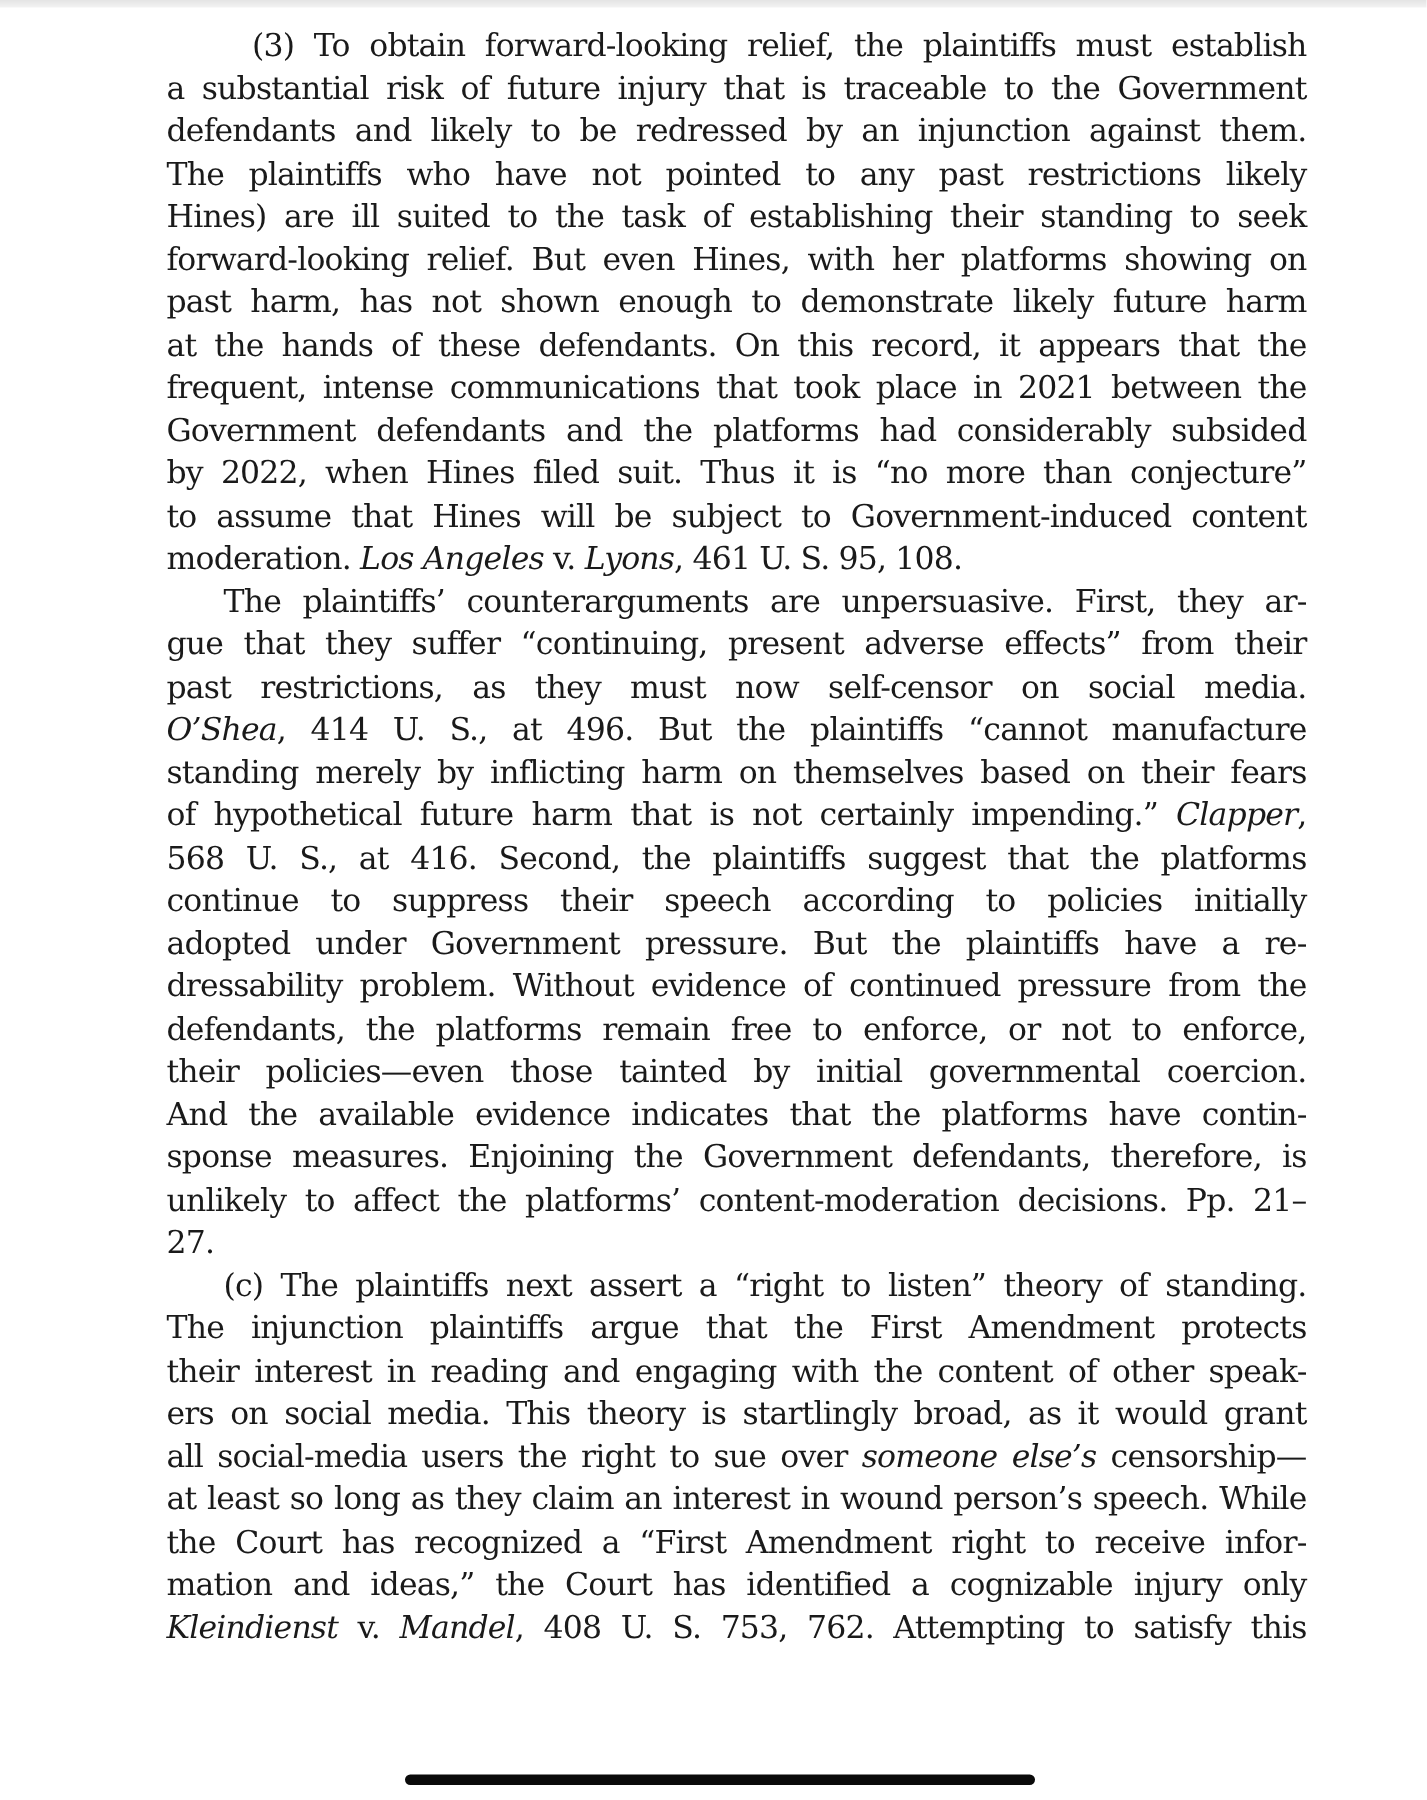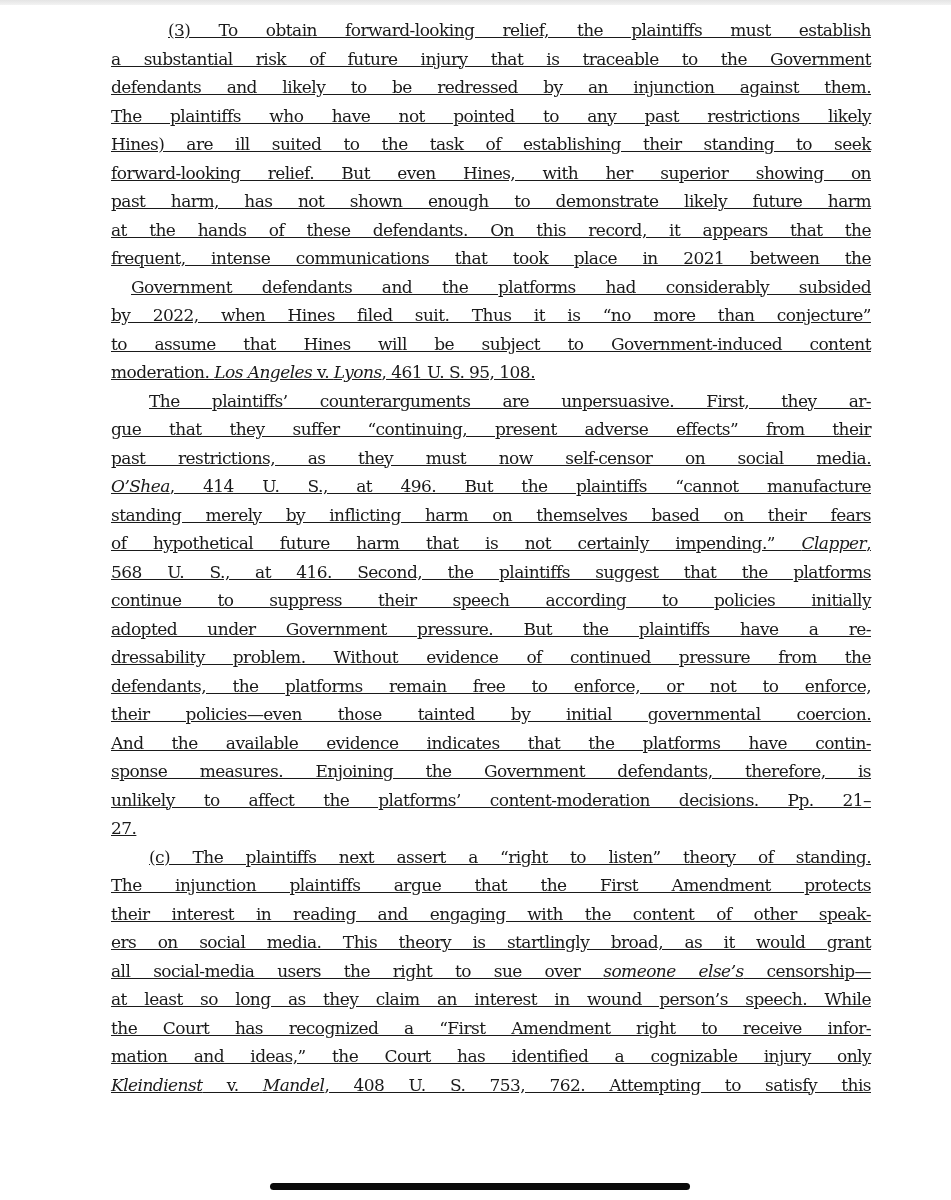--- a/index.html
+++ b/index.html
@@ -25,28 +25,27 @@
   .page {
     position: absolute;
     left: 111px;
     top: 16px;
     width: 760px;
   }
   .line {
     display: block;
     height: 28.5px;
     line-height: 28.5px;
-    font-size: 17px;
+    font-size: 21px;
     letter-spacing: -0.55px;
     word-spacing: 0px;
     white-space: nowrap;
     text-align: justify;
     text-align-last: justify;
     overflow: visible;
-    text-decoration: underline;
   }
   .line.last {
     text-align-last: left;
   }
   .line.indent {
     padding-left: 38px;
     box-sizing: border-box;
   }
   .line.indent-wide {
     padding-left: 57px;
@@ -73,25 +72,25 @@
 
 <div class="top-band"></div>
 
 <div class="page" id="page">
 
 <div class="line indent-wide"><span class="txt" style="white-space: nowrap; word-spacing: 0px;">(3) To obtain forward-looking relief, the plaintiffs must establish</span></div>
     <div class="line"><span class="txt" style="white-space: nowrap; word-spacing: 0px;">a substantial risk of future injury that is traceable to the Government</span></div>
     <div class="line"><span class="txt" style="white-space: nowrap; word-spacing: 0px;">defendants and likely to be redressed by an injunction against them.</span></div>
     <div class="line"><span class="txt" style="white-space: nowrap; word-spacing: 0px;">The plaintiffs who have not pointed to any past restrictions likely</span></div>
     <div class="line"><span class="txt" style="white-space: nowrap; word-spacing: 0px; margin-top: 17px;">Hines) are ill suited to the task of establishing their standing to seek</span></div>
-    <div class="line"><span class="txt" style="white-space: nowrap; word-spacing: 0px;">forward-looking relief.  But even Hines, with her superior showing on</span></div>
+    <div class="line"><span class="txt" style="white-space: nowrap; word-spacing: 0px;">forward-looking relief.  But even Hines, with her platforms showing on</span></div>
     <div class="line"><span class="txt" style="white-space: nowrap; word-spacing: 0px;">past harm, has not shown enough to demonstrate likely future harm</span></div>
     <div class="line"><span class="txt" style="white-space: nowrap; word-spacing: 0px;">at the hands of these defendants.  On this record, it appears that the</span></div>
     <div class="line"><span class="txt" style="white-space: nowrap; word-spacing: 0px;">frequent, intense communications that took place in 2021 between the</span></div>
-    <div class="line"><span class="txt" style="white-space: nowrap; word-spacing: 0px; margin-left: 20px;">Government defendants and the platforms had considerably subsided</span></div>
+    <div class="line"><span class="txt" style="white-space: nowrap; word-spacing: 0px;">Government defendants and the platforms had considerably subsided</span></div>
     <div class="line"><span class="txt" style="white-space: nowrap; word-spacing: 0px;">by 2022, when Hines filed suit.  Thus it is “no more than conjecture”</span></div>
     <div class="line"><span class="txt" style="white-space: nowrap; word-spacing: 0px;">to assume that Hines will be subject to Government-induced content</span></div>
     <div class="line last"><span class="txt" style="white-space: nowrap;">moderation.  <i>Los Angeles</i> v. <i>Lyons</i>, 461 U. S. 95, 108.</span></div>
     <div class="line indent"><span class="txt" style="white-space: nowrap; word-spacing: 0px;">The plaintiffs’ counterarguments are unpersuasive.  First, they ar-</span></div>
     <div class="line"><span class="txt" style="white-space: nowrap; word-spacing: 0px;">gue that they suffer “continuing, present adverse effects” from their</span></div>
     <div class="line"><span class="txt" style="white-space: nowrap; word-spacing: 0px;">past restrictions, as they must now self-censor on social media.</span></div>
     <div class="line"><span class="txt" style="white-space: nowrap; word-spacing: 0px;"><i>O’Shea</i>, 414 U. S., at 496.  But the plaintiffs “cannot manufacture</span></div>
     <div class="line"><span class="txt" style="white-space: nowrap; word-spacing: 0px;">standing merely by inflicting harm on themselves based on their fears</span></div>
     <div class="line"><span class="txt" style="white-space: nowrap; word-spacing: 0px;">of hypothetical future harm that is not certainly impending.”  <i>Clapper</i>,</span></div>
     <div class="line"><span class="txt" style="white-space: nowrap; word-spacing: 0px;">568 U. S., at 416.  Second, the plaintiffs suggest that the platforms</span></div>

